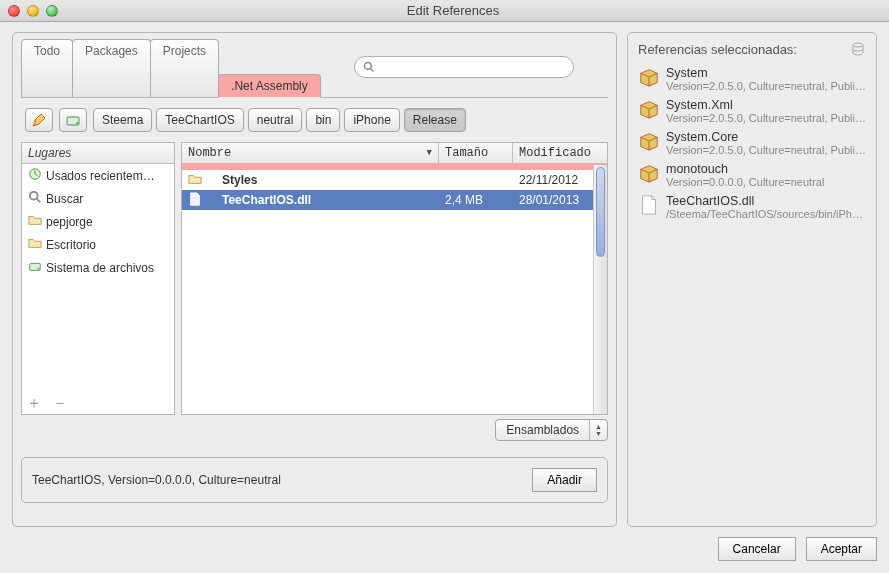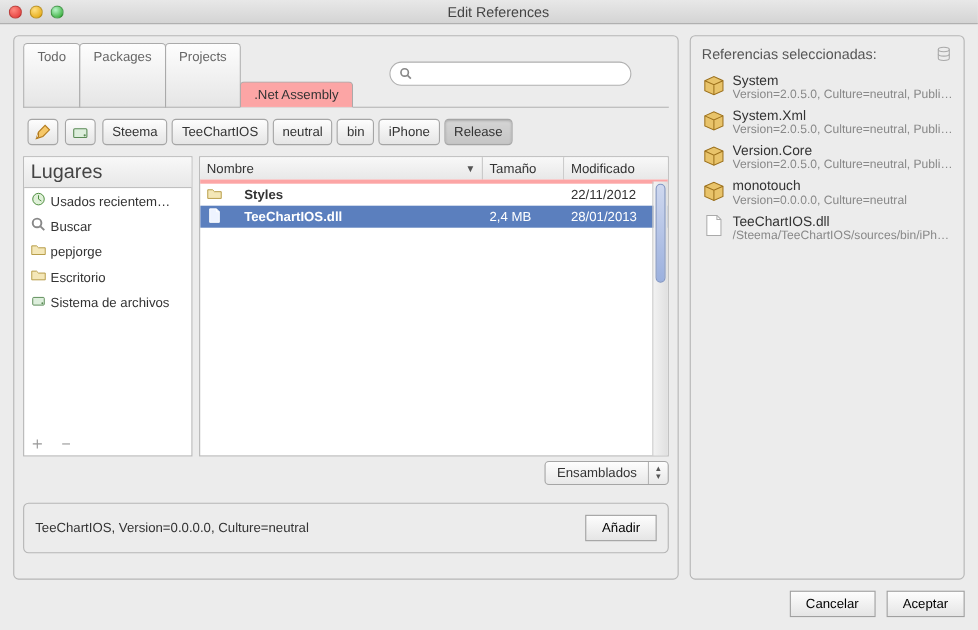--- a/index.html
+++ b/index.html
@@ -106,36 +106,37 @@
     width: 154px;
     border: 1px solid #b5b5b5;
     background: #fff;
     display: flex;
     flex-direction: column;
   }
   .places-header, .col-header {
     background: linear-gradient(#f8f8f8, #e8e8e8);
     border-bottom: 1px solid #c0c0c0;
     padding: 3px 6px;
-    font-size: 18px;
+    font-size: 12px;
     color: #444;
     white-space: nowrap;
     overflow: hidden;
+    font-style: italic;
   }
   .places-list { flex: 1; overflow: hidden; }
   .place-item { display: flex; align-items: center; gap: 4px; padding: 3px 6px; white-space: nowrap; overflow: hidden; text-overflow: ellipsis; }
   .files {
     flex: 1;
     border: 1px solid #b5b5b5;
     background: #fff;
     display: flex;
     flex-direction: column;
     position: relative;
   }
-  .cols { display: flex; border-bottom: 4px solid #fca5a5; }
+  .cols { display: flex; border-bottom: 7px solid #fca5a5; font-family: Liberation Mono, monospace; }
   .col-name { flex: 1; display: flex; align-items: center; justify-content: space-between; padding: 3px 6px; background: linear-gradient(#f8f8f8, #e8e8e8); border-right: 1px solid #c0c0c0; }
   .col-size { width: 74px; padding: 3px 6px; background: linear-gradient(#f8f8f8, #e8e8e8); border-right: 1px solid #c0c0c0; text-align: left; }
   .col-mod  { width: 94px; padding: 3px 6px; background: linear-gradient(#f8f8f8, #e8e8e8); }
   .file-rows { flex: 1; overflow: hidden; }
   .frow { display: flex; align-items: center; height: 20px; }
   .frow .c-name { flex: 1; display: flex; align-items: center; gap: 20px; padding: 0 6px; font-weight: bold; }
   .frow .c-size { width: 74px; padding: 0 6px; text-align: left; }
   .frow .c-mod  { width: 94px; padding: 0 6px; }
   .frow.sel { background: #5b7fbe; color: #fff; }
   .vscroll { position: absolute; right: 0; top: 22px; bottom: 0; width: 14px; background: linear-gradient(90deg, #f2f2f2, #e0e0e0); border-left: 1px solid #c8c8c8; }
@@ -361,21 +362,21 @@
               <div class="ref-name">System.Xml</div>
               <div class="ref-sub">Version=2.0.5.0, Culture=neutral, Public…</div>
             </div>
           </div>
           <div class="ref-item">
             <span><svg class="pkg-icon" viewBox="0 0 24 24">
                 <path d="M3 8 L12 4 L21 8 L21 18 L12 22 L3 18 Z" fill="#e8c36a" stroke="#9b6f1a"></path>
                 <path d="M3 8 L12 12 L21 8 M12 12 V22" stroke="#9b6f1a" fill="none"></path>
               </svg></span>
             <div class="ref-text">
-              <div class="ref-name">Version.Core</div>
+              <div class="ref-name">System.Core</div>
               <div class="ref-sub">Version=2.0.5.0, Culture=neutral, Public…</div>
             </div>
           </div>
           <div class="ref-item">
             <span><svg class="pkg-icon" viewBox="0 0 24 24">
                 <path d="M3 8 L12 4 L21 8 L21 18 L12 22 L3 18 Z" fill="#e8c36a" stroke="#9b6f1a"></path>
                 <path d="M3 8 L12 12 L21 8 M12 12 V22" stroke="#9b6f1a" fill="none"></path>
               </svg></span>
             <div class="ref-text">
               <div class="ref-name">monotouch</div>

